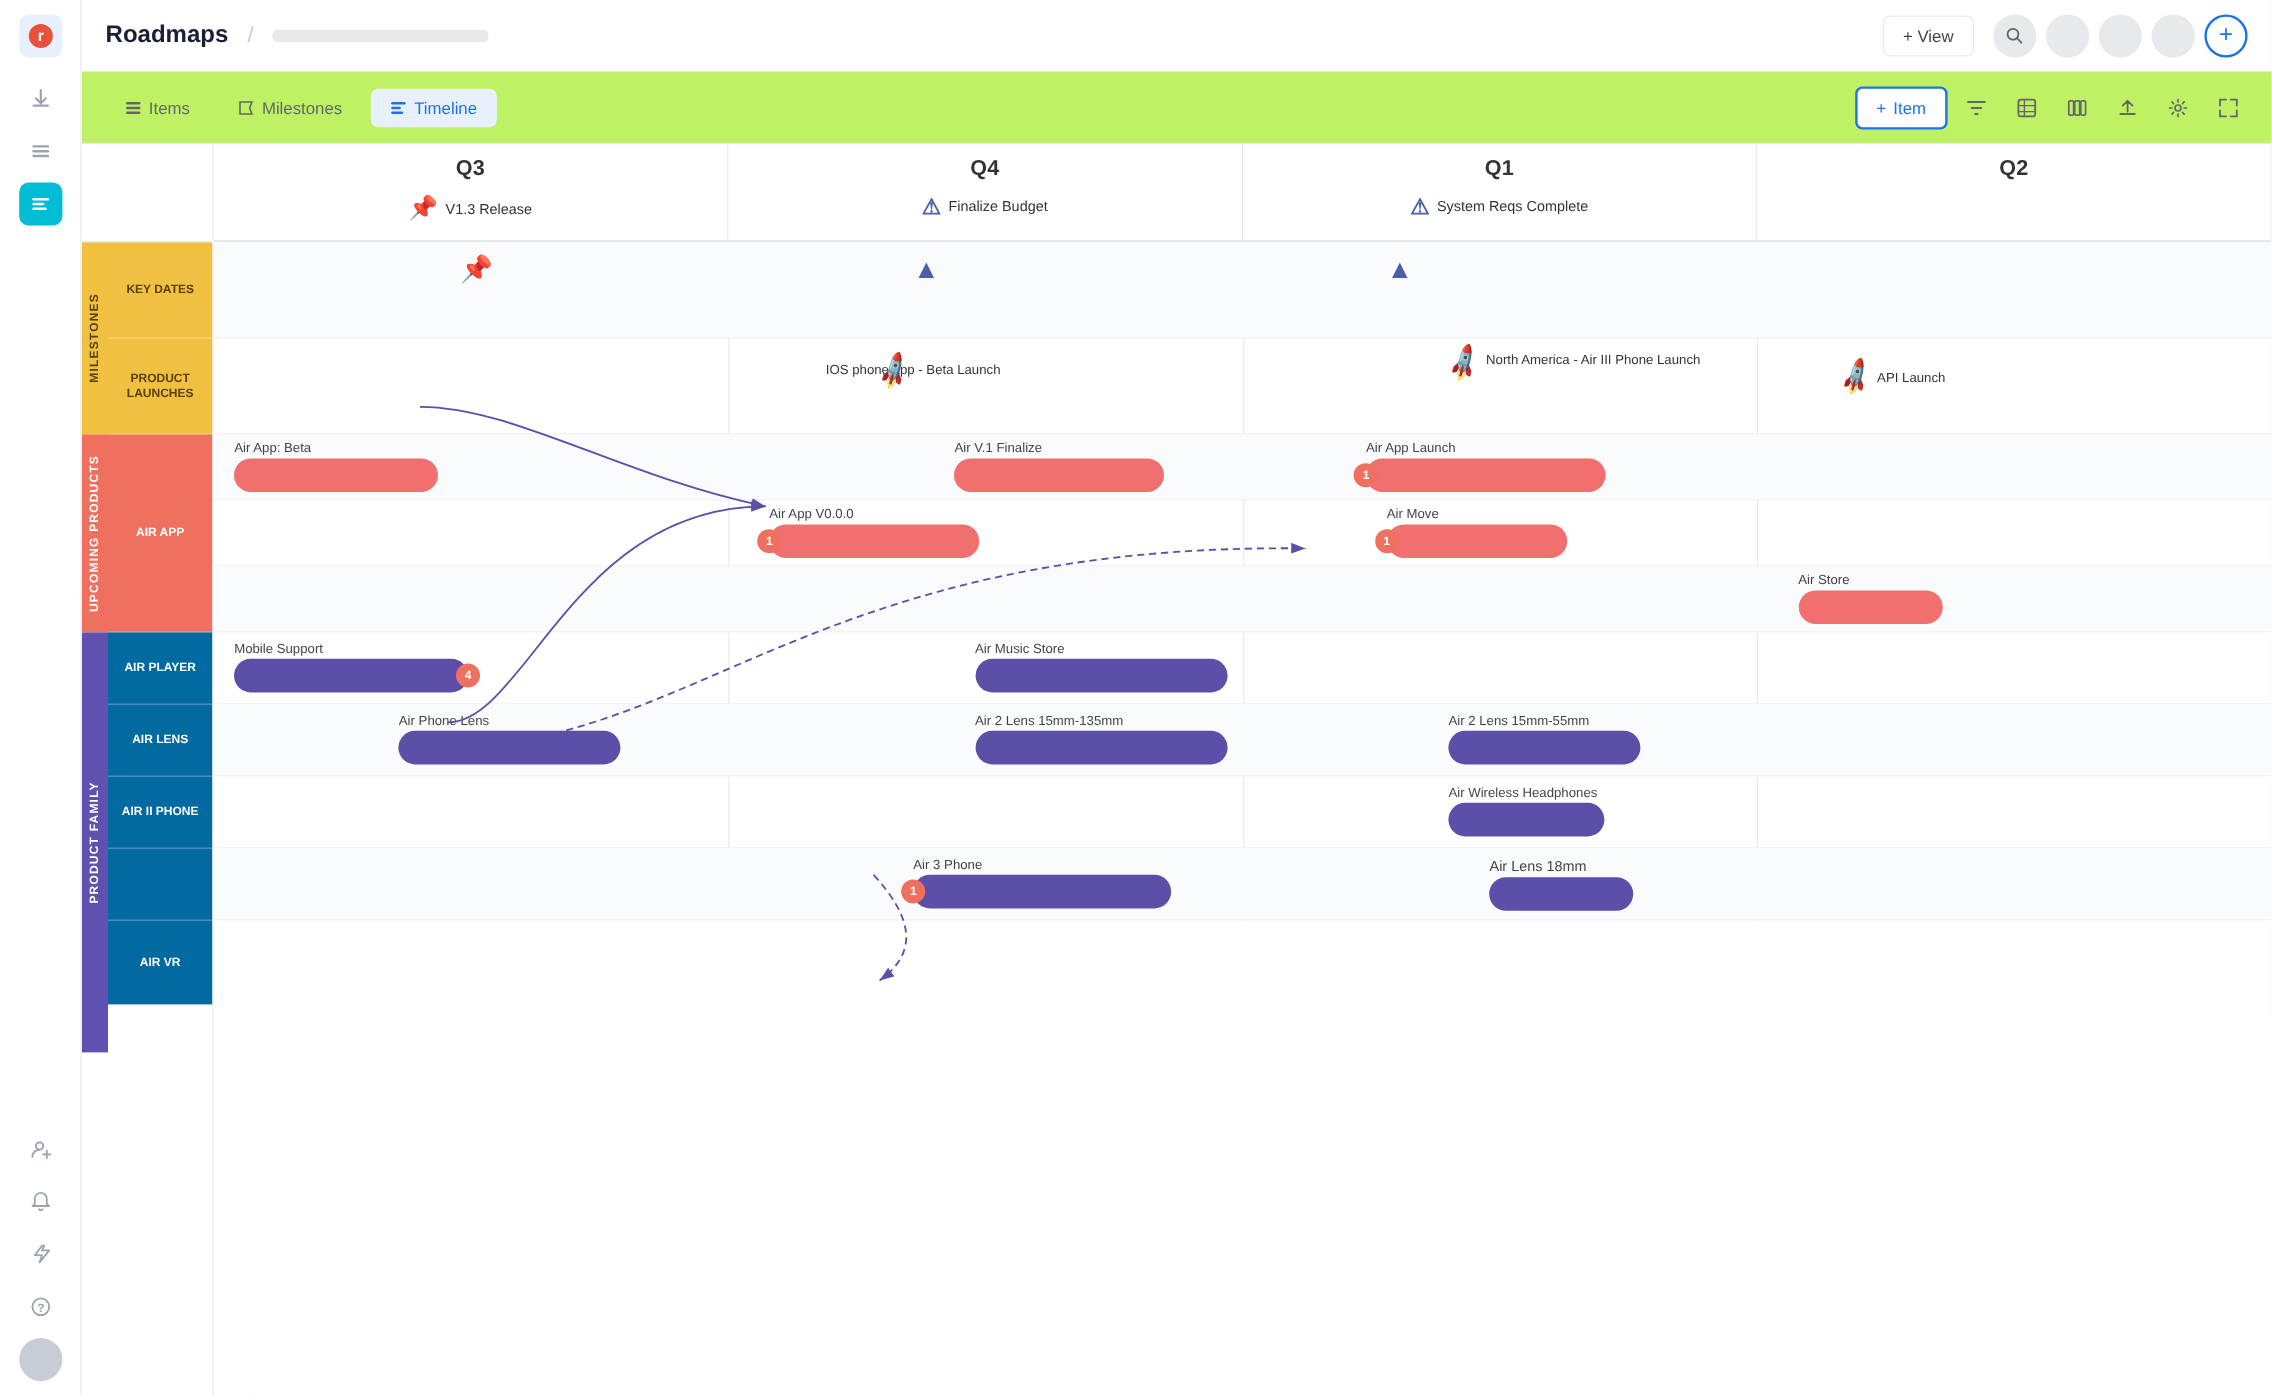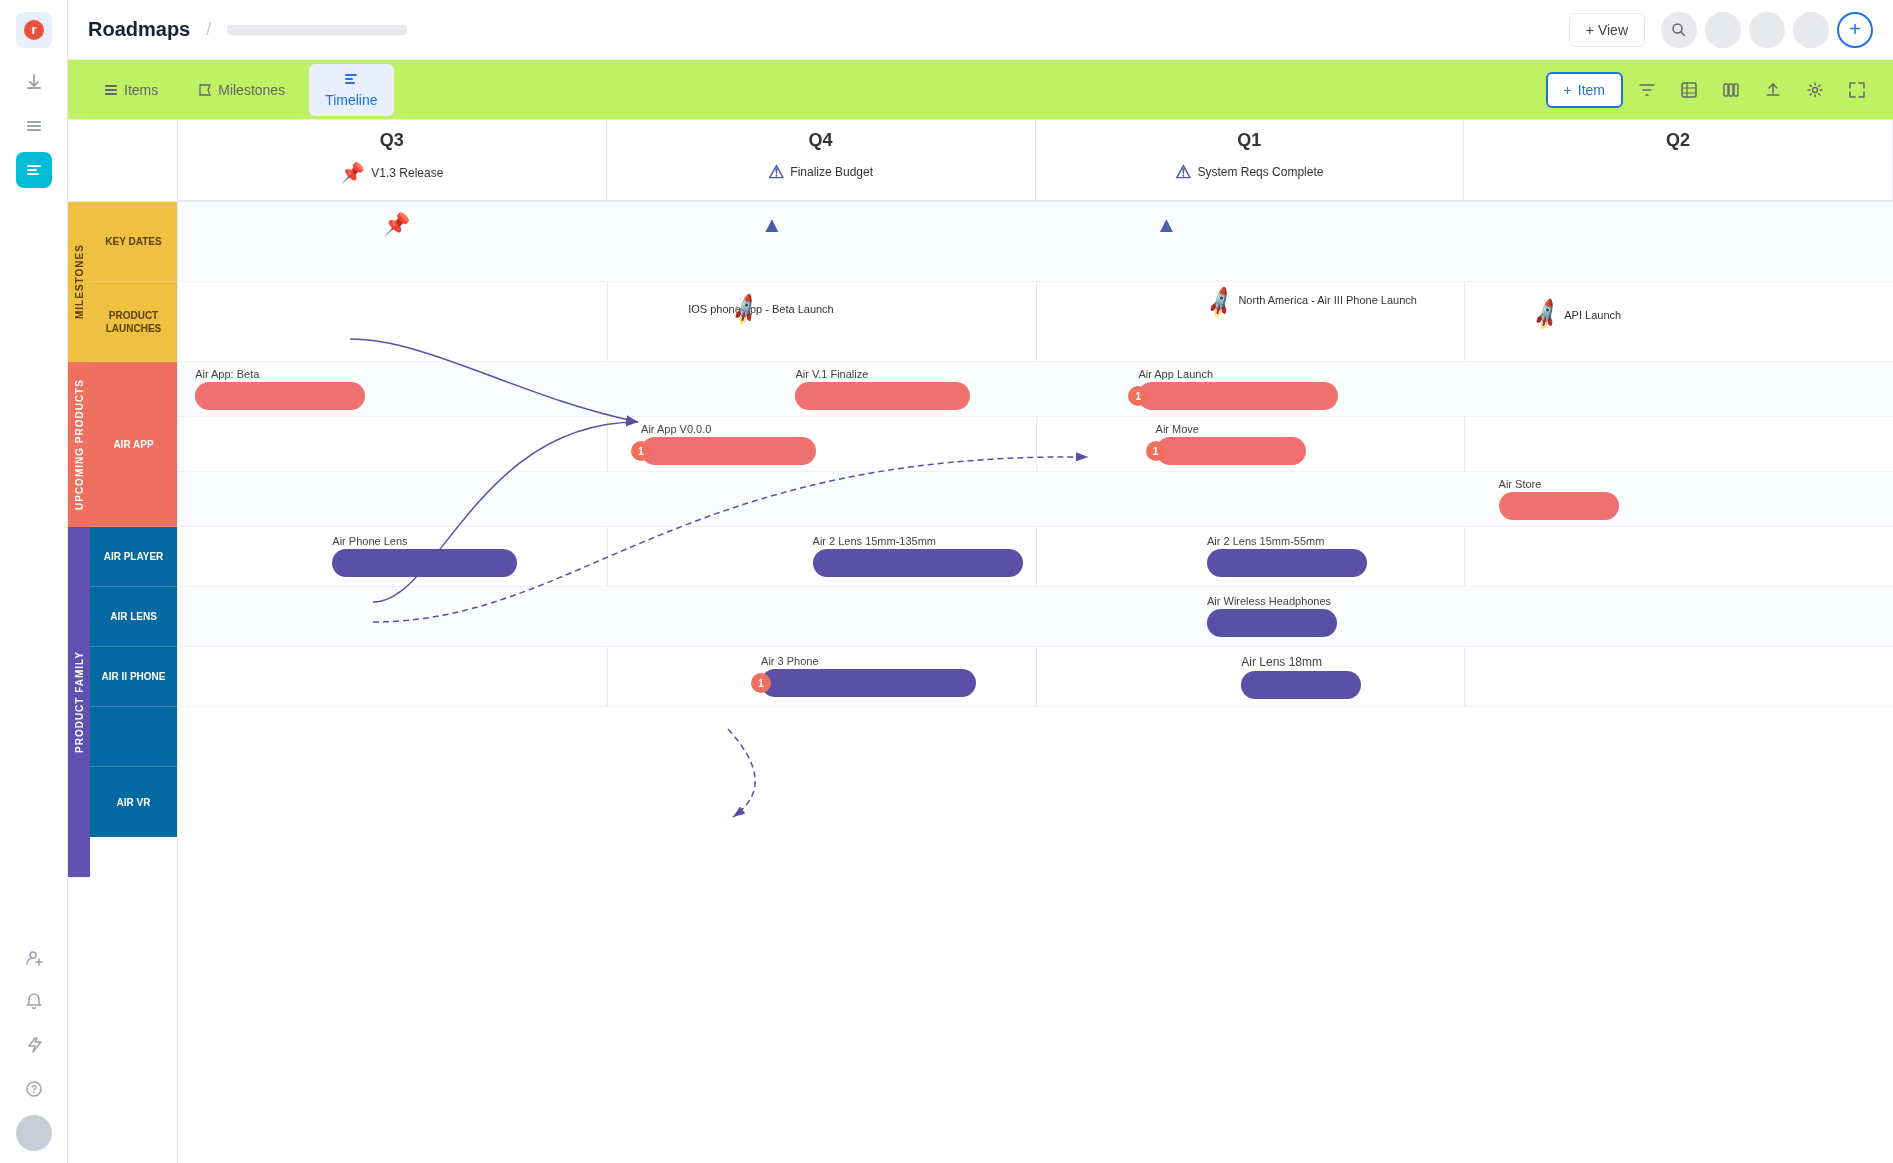--- a/index.html
+++ b/index.html
@@ -123,21 +123,20 @@
       background: transparent;
       cursor: pointer;
       font-size: 14px;
       color: #666;
       display: flex; align-items: center; gap: 6px;
     }
     .tab-btn.active {
       background: #e8f0fe;
       color: #1a73e8;
       font-weight: 500;
-      flex-direction: column;
     }
     .toolbar-spacer { flex: 1; }
     .btn-add-item {
       border: 2px solid #1a73e8;
       background: #fff;
       border-radius: 6px;
       padding: 8px 16px;
       cursor: pointer;
       font-size: 14px;
       color: #1a73e8;
@@ -601,20 +600,32 @@
           </div>
 
           <div class="timeline-row" style="height:55px; position:relative;">
 
             <div style="position:absolute; left:77%; top:6px;">
               <div style="font-size:11px; color:#444; white-space:nowrap; margin-bottom:2px;">Air Store</div>
               <div class="bar bar-red" style="width:120px; position:relative;"></div>
             </div>
           </div>
 
+          <div class="timeline-row" style="height:60px; position:relative;">
+            <div style="position:absolute; left:1%; top:8px;">
+              <div style="font-size:11px; color:#444; white-space:nowrap; margin-bottom:2px;">Mobile Support</div>
+              <div class="bar bar-purple" style="width:195px; position:relative;">
+                <div class="dependency-badge" style="right:-10px; left:auto;">4</div>
+              </div>
+            </div>
+            <div style="position:absolute; left:37%; top:8px;">
+              <div style="font-size:11px; color:#444; white-space:nowrap; margin-bottom:2px;">Air Music Store</div>
+              <div class="bar bar-purple" style="width:210px; position:relative;"></div>
+            </div>
+          </div>
 
           <div class="timeline-row" style="height:60px; position:relative;">
             <div style="position:absolute; left:9%; top:8px;">
               <div style="font-size:11px; color:#444; white-space:nowrap; margin-bottom:2px;">Air Phone Lens</div>
               <div class="bar bar-purple" style="width:185px; position:relative;"></div>
             </div>
             <div style="position:absolute; left:37%; top:8px;">
               <div style="font-size:11px; color:#444; white-space:nowrap; margin-bottom:2px;">Air 2 Lens 15mm-135mm</div>
               <div class="bar bar-purple" style="width:210px; position:relative;"></div>
             </div>

